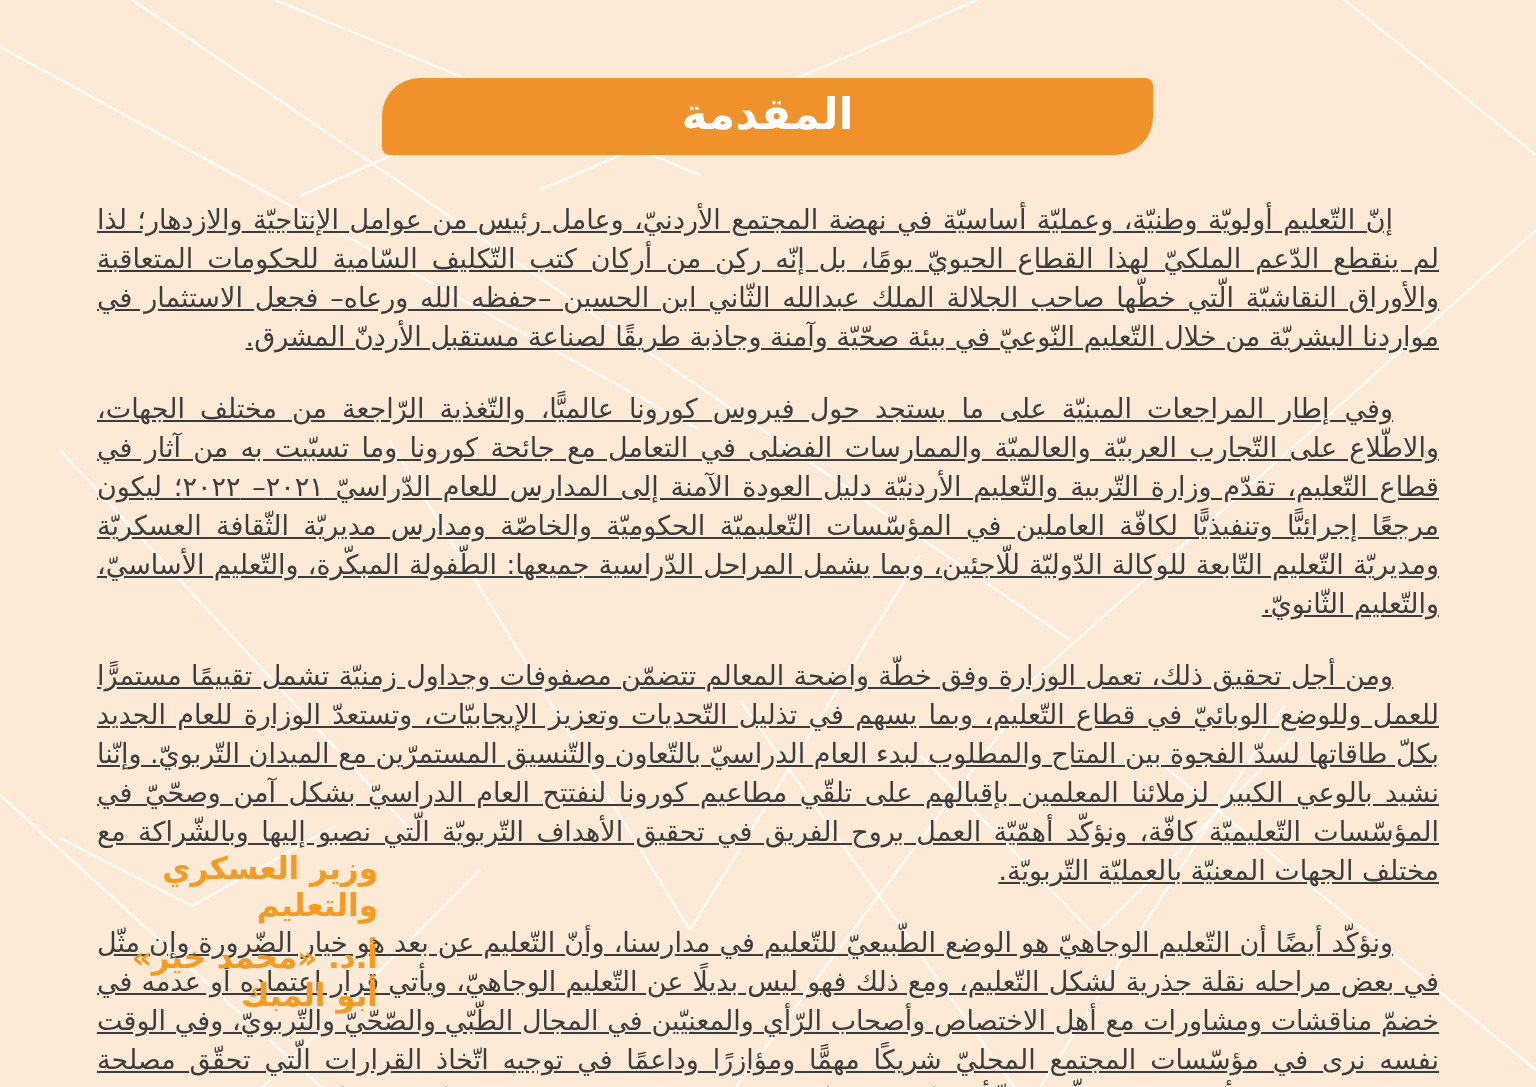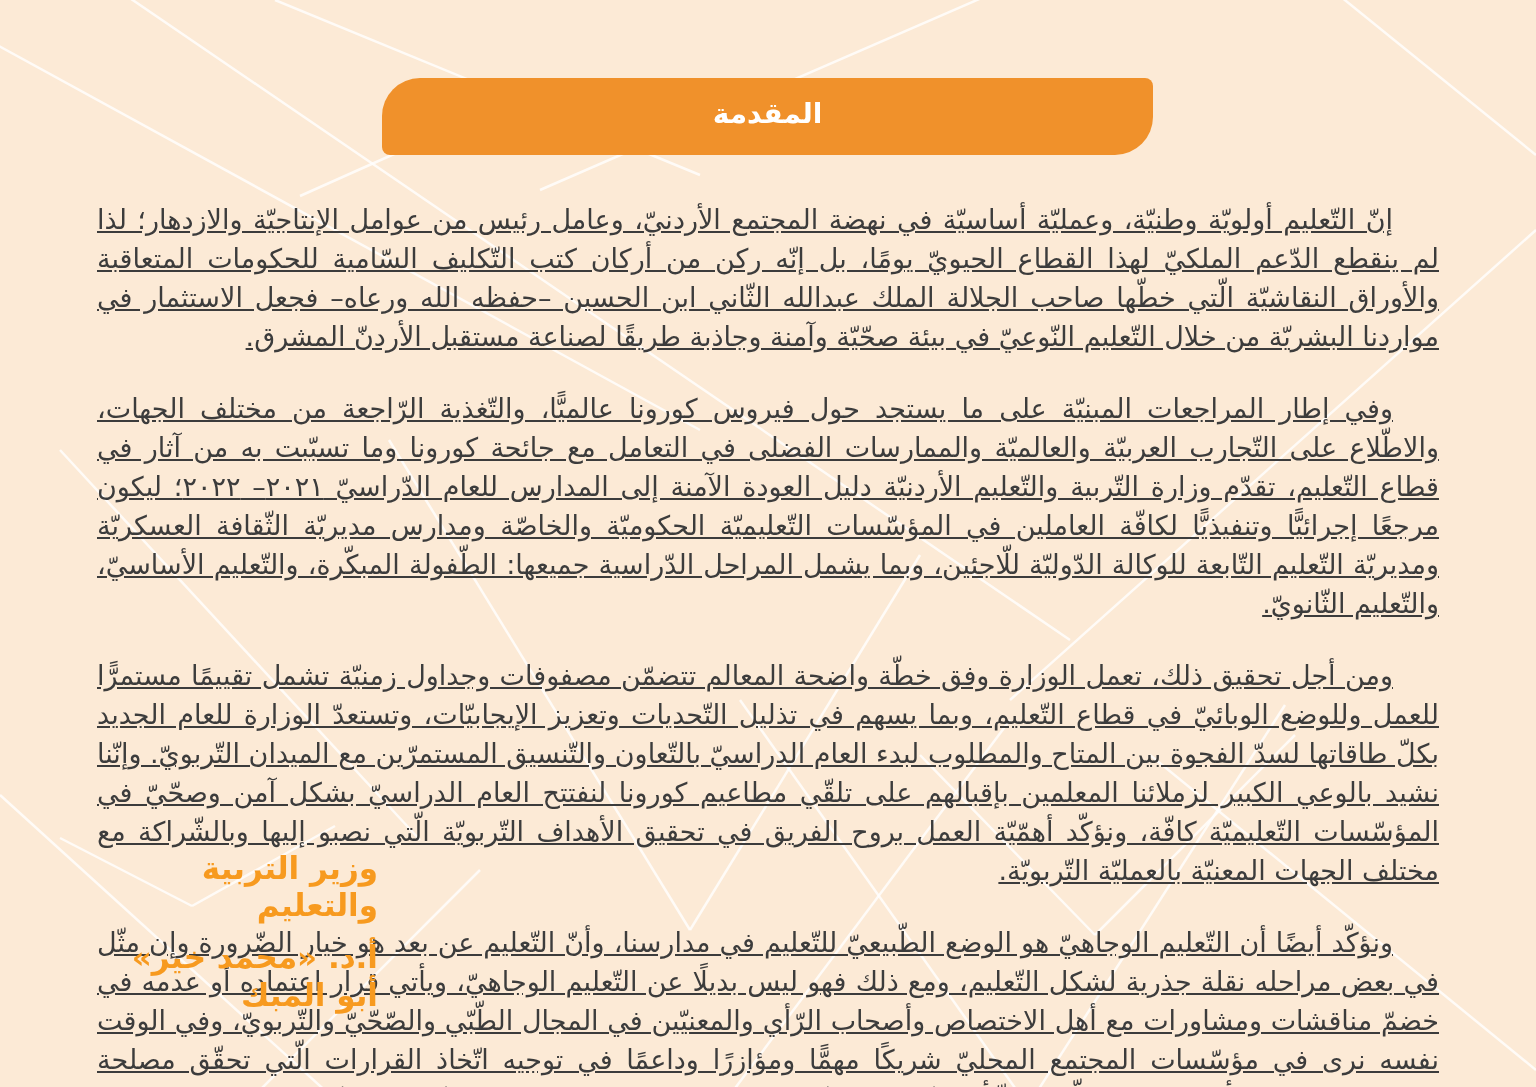--- a/index.html
+++ b/index.html
@@ -27,21 +27,21 @@
     height: 77px;
     background: #F0912B;
     border-radius: 38px 8px 38px 8px;
     display: flex;
     align-items: center;
     justify-content: center;
     z-index: 2;
   }
   .title-banner .title-text {
     color: #FFFFFF;
-    font-size: 28px;
+    font-size: 44px;
     font-weight: bold;
     letter-spacing: 0.5px;
     line-height: 1;
     padding-bottom: 6px;
   }
   .body-text {
     position: absolute;
     top: 200px;
     right: 97px;
     left: 97px;
@@ -111,15 +111,15 @@
 </div>
 
 <div class="body-text">
   <p>إنّ التّعليم أولويّة وطنيّة، وعمليّة أساسيّة في نهضة المجتمع الأردنيّ، وعامل رئيس من عوامل الإنتاجيّة والازدهار؛ لذا لم ينقطع الدّعم الملكيّ لهذا القطاع الحيويّ يومًا، بل إنّه ركن من أركان كتب التّكليف السّامية للحكومات المتعاقبة والأوراق النقاشيّة الّتي خطّها صاحب الجلالة الملك عبدالله الثّاني ابن الحسين –حفظه الله ورعاه– فجعل الاستثمار في مواردنا البشريّة من خلال التّعليم النّوعيّ في بيئة صحّيّة وآمنة وجاذبة طريقًا لصناعة مستقبل الأردنّ المشرق.</p>
   <p>وفي إطار المراجعات المبنيّة على ما يستجد حول فيروس كورونا عالميًّا، والتّغذية الرّاجعة من مختلف الجهات، والاطّلاع على التّجارب العربيّة والعالميّة والممارسات الفضلى في التعامل مع جائحة كورونا وما تسبّبت به من آثار في قطاع التّعليم، تقدّم وزارة التّربية والتّعليم الأردنيّة دليل العودة الآمنة إلى المدارس للعام الدّراسيّ ٢٠٢١– ٢٠٢٢؛ ليكون مرجعًا إجرائيًّا وتنفيذيًّا لكافّة العاملين في المؤسّسات التّعليميّة الحكوميّة والخاصّة ومدارس مديريّة الثّقافة العسكريّة ومديريّة التّعليم التّابعة للوكالة الدّوليّة للّاجئين، وبما يشمل المراحل الدّراسية جميعها: الطّفولة المبكّرة، والتّعليم الأساسيّ، والتّعليم الثّانويّ.</p>
   <p>ومن أجل تحقيق ذلك، تعمل الوزارة وفق خطّة واضحة المعالم تتضمّن مصفوفات وجداول زمنيّة تشمل تقييمًا مستمرًّا للعمل وللوضع الوبائيّ في قطاع التّعليم، وبما يسهم في تذليل التّحديات وتعزيز الإيجابيّات، وتستعدّ الوزارة للعام الجديد بكلّ طاقاتها لسدّ الفجوة بين المتاح والمطلوب لبدء العام الدراسيّ بالتّعاون والتّنسيق المستمرّين مع الميدان التّربويّ. وإنّنا نشيد بالوعي الكبير لزملائنا المعلمين بإقبالهم على تلقّي مطاعيم كورونا لنفتتح العام الدراسيّ بشكل آمن وصحّيّ في المؤسّسات التّعليميّة كافّة، ونؤكّد أهمّيّة العمل بروح الفريق في تحقيق الأهداف التّربويّة الّتي نصبو إليها وبالشّراكة مع مختلف الجهات المعنيّة بالعمليّة التّربويّة.</p>
   <p>ونؤكّد أيضًا أن التّعليم الوجاهيّ هو الوضع الطّبيعيّ للتّعليم في مدارسنا، وأنّ التّعليم عن بعد هو خيار الضّرورة وإن مثّل في بعض مراحله نقلة جذرية لشكل التّعليم، ومع ذلك فهو ليس بديلًا عن التّعليم الوجاهيّ، ويأتي قرار اعتماده أو عدمه في خضمّ مناقشات ومشاورات مع أهل الاختصاص وأصحاب الرّأي والمعنيّين في المجال الطّبّي والصّحّيّ والتّربويّ، وفي الوقت نفسه نرى في مؤسّسات المجتمع المحليّ شريكًا مهمًّا ومؤازرًا وداعمًا في توجيه اتّخاذ القرارات الّتي تحقّق مصلحة المجتمع، ونرحّب بأيّ مبادرة تتعلّق بالشّأن التّربويّ والتّعليميّ ونضعها موضع الاهتمام والتّحليل والتّقييم؛ للإفادة منها بما يتواءم مع توجّهات الوزارة وسياساتها، ويحقّق الشّموليّة والانسجام في كافّة جوانب العمليّة التّعليميّة والتّعلميّة، وبما يراعي الحالة الوبائية في مؤسّساتنا التّعليميّة.</p>
 </div>
 
 <div class="signature">
-  <div class="sig-title">وزير التربية والتعليم</div>
+  <div class="sig-title">وزير العسكري والتعليم</div>
   <div class="sig-name">أ.د. «محمد خير» أبو المبك</div>
 </div>
 
 </body></html>

